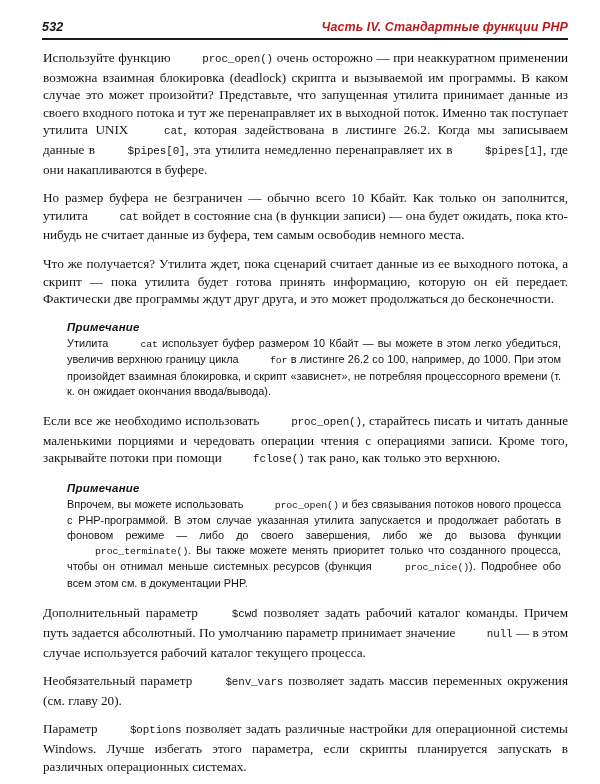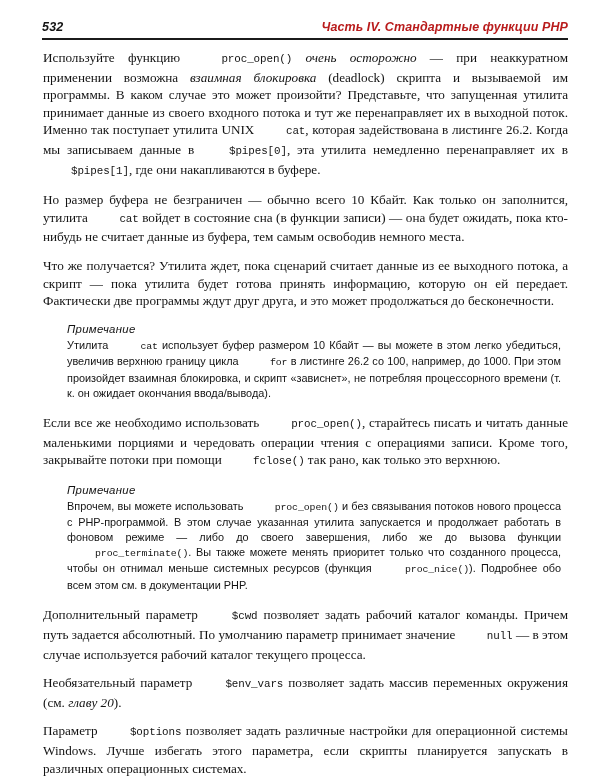--- a/index.html
+++ b/index.html
@@ -77,36 +77,36 @@
     margin: 0 0 11px 0;
     font-size: 13.2px;
     line-height: 17.6px;
     text-align: justify;
     text-justify: inter-word;
     color: #131313;
     hyphens: manual;
   }
   p.body:last-child { margin-bottom: 0; }
 
-  .it { font-style: italic; }
+  .it { }
   .mono {
     font-family: "Liberation Mono", "DejaVu Sans Mono", monospace;
     font-size: 10.9px;
     letter-spacing: -0.1px;
     padding-left: 28px;
   }
 
   
   .note {
     margin: 13px 0 14px 24px;
     width: 494px;
   }
   .note-title {
     font-family: "Liberation Sans", "DejaVu Sans", sans-serif;
-    font-weight: normal;
+    font-weight: bold;
     font-style: italic;
     font-size: 11.4px;
     letter-spacing: 0.3px;
     margin: 0 0 3px 0;
     color: #121212;
   }
   .note-body {
     font-family: "Liberation Sans", "DejaVu Sans", sans-serif;
     font-size: 10.9px;
     line-height: 14.6px;

